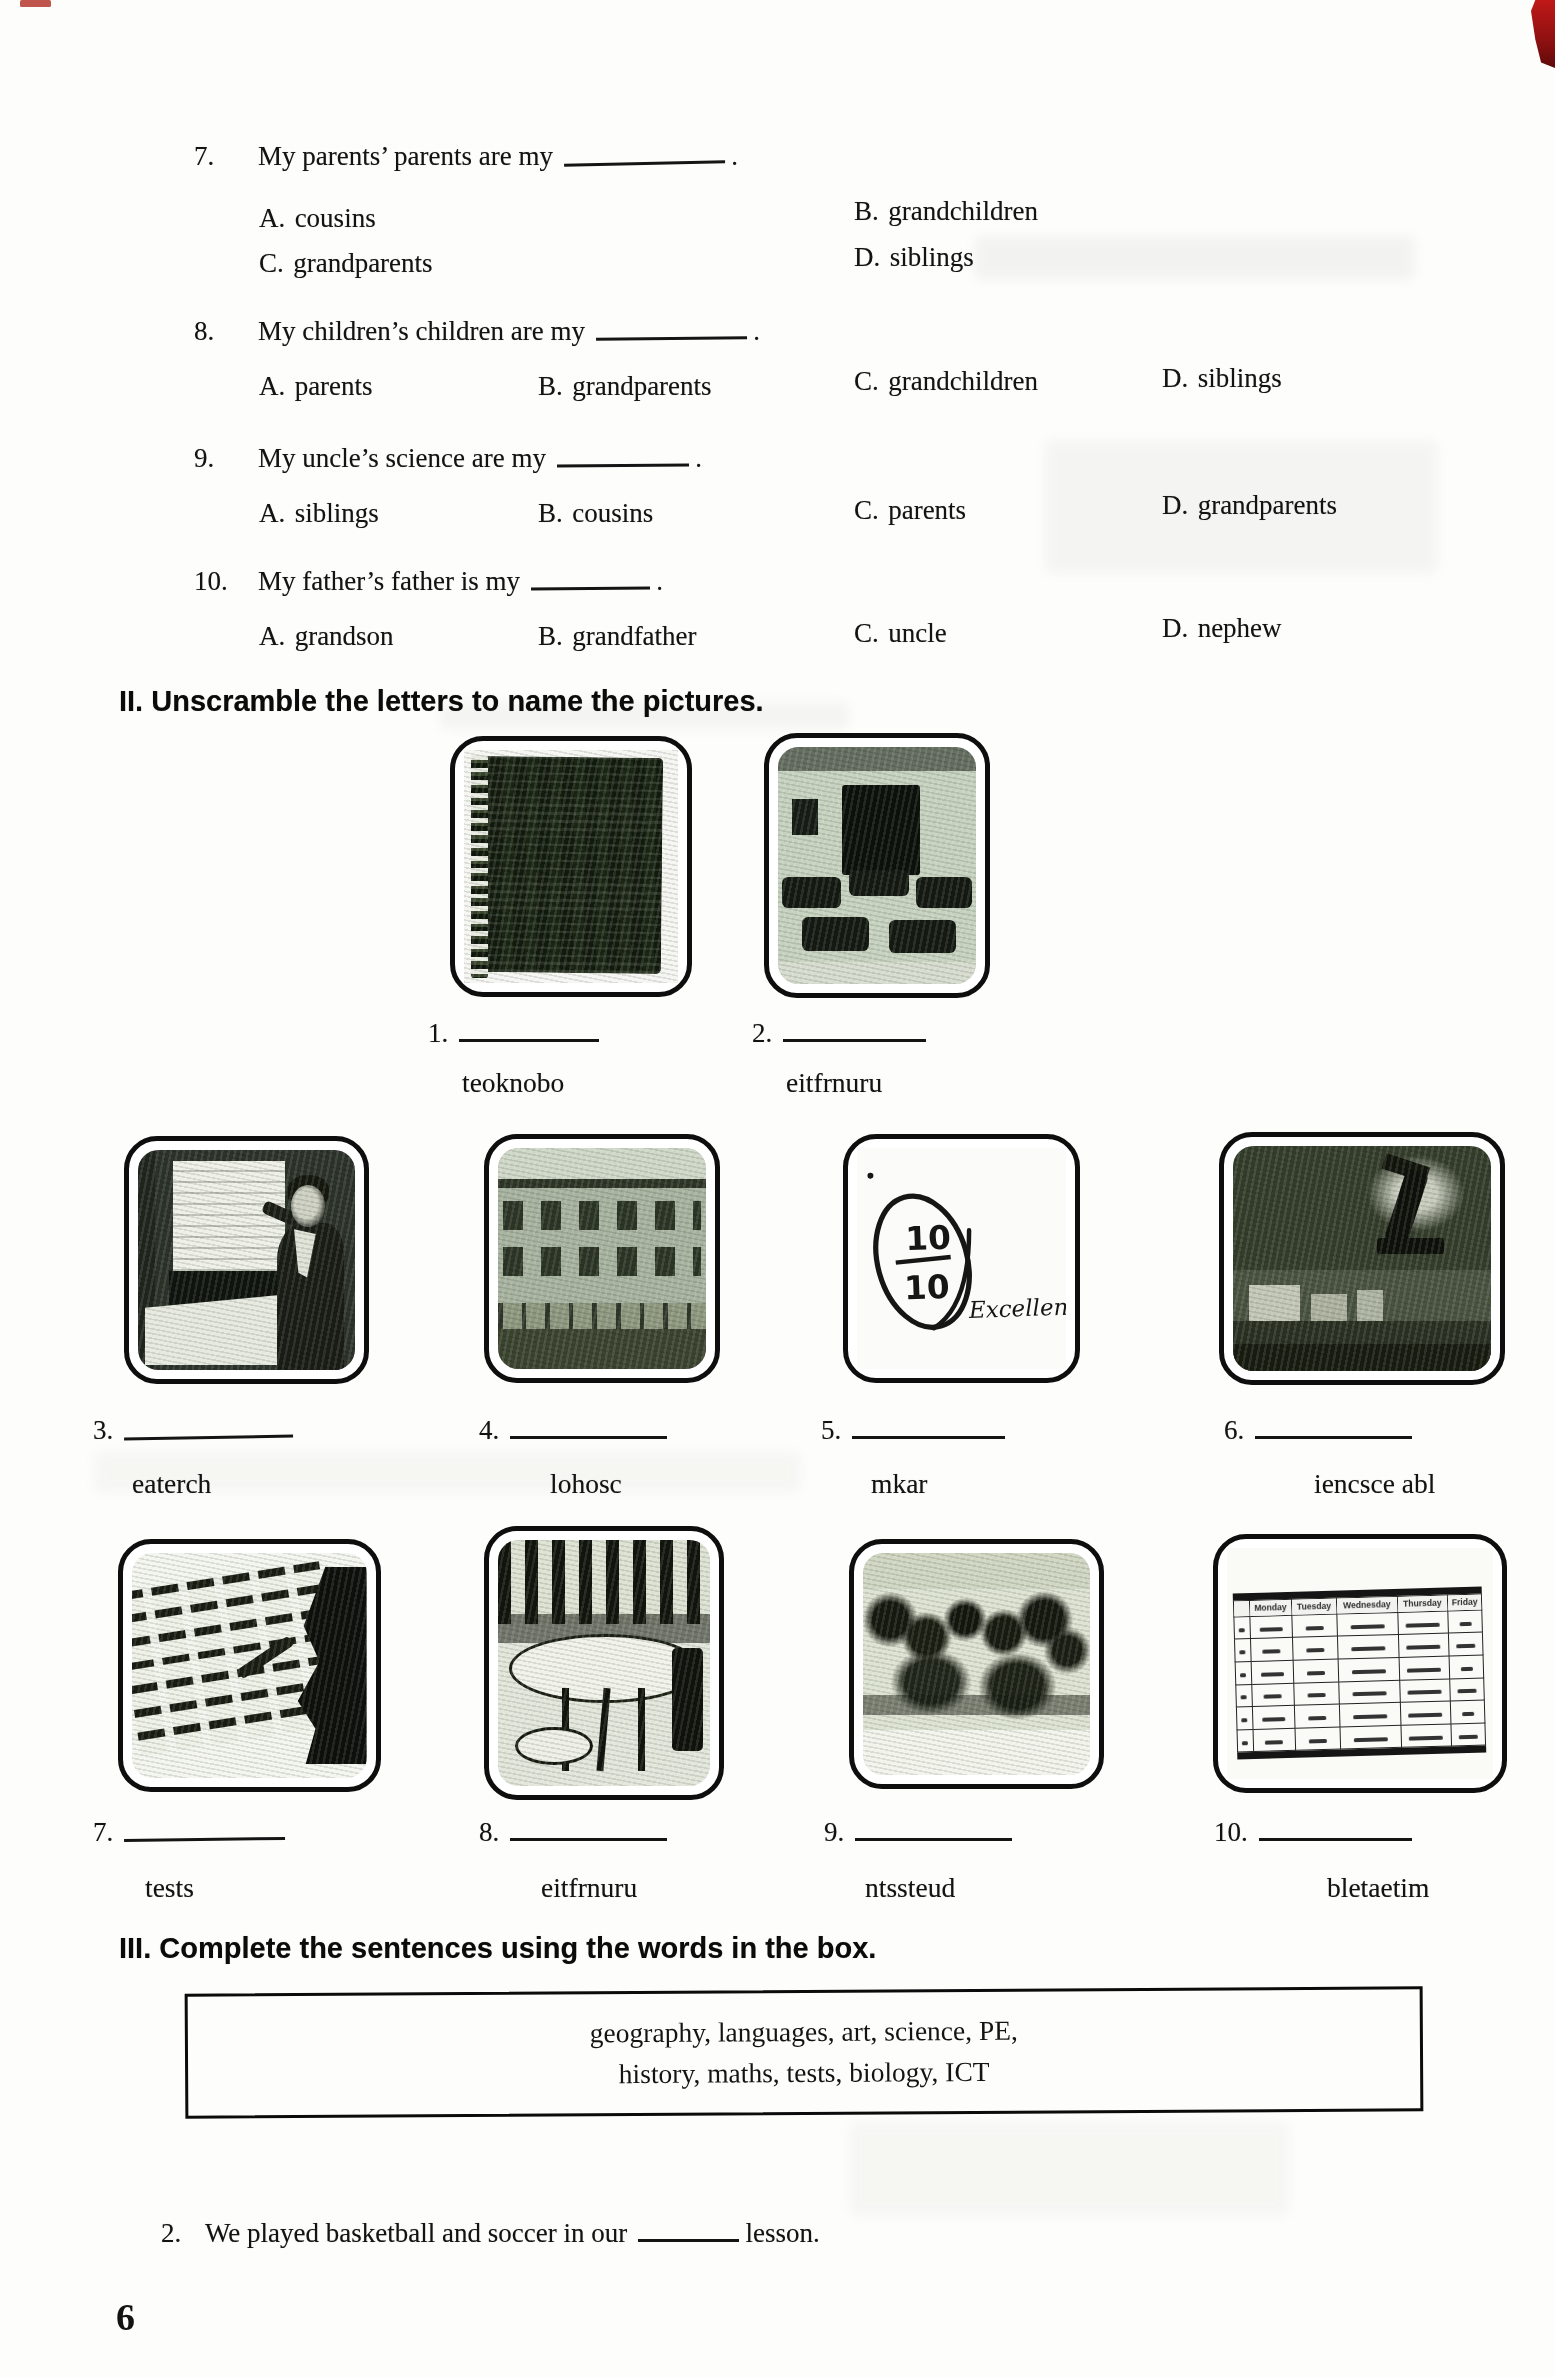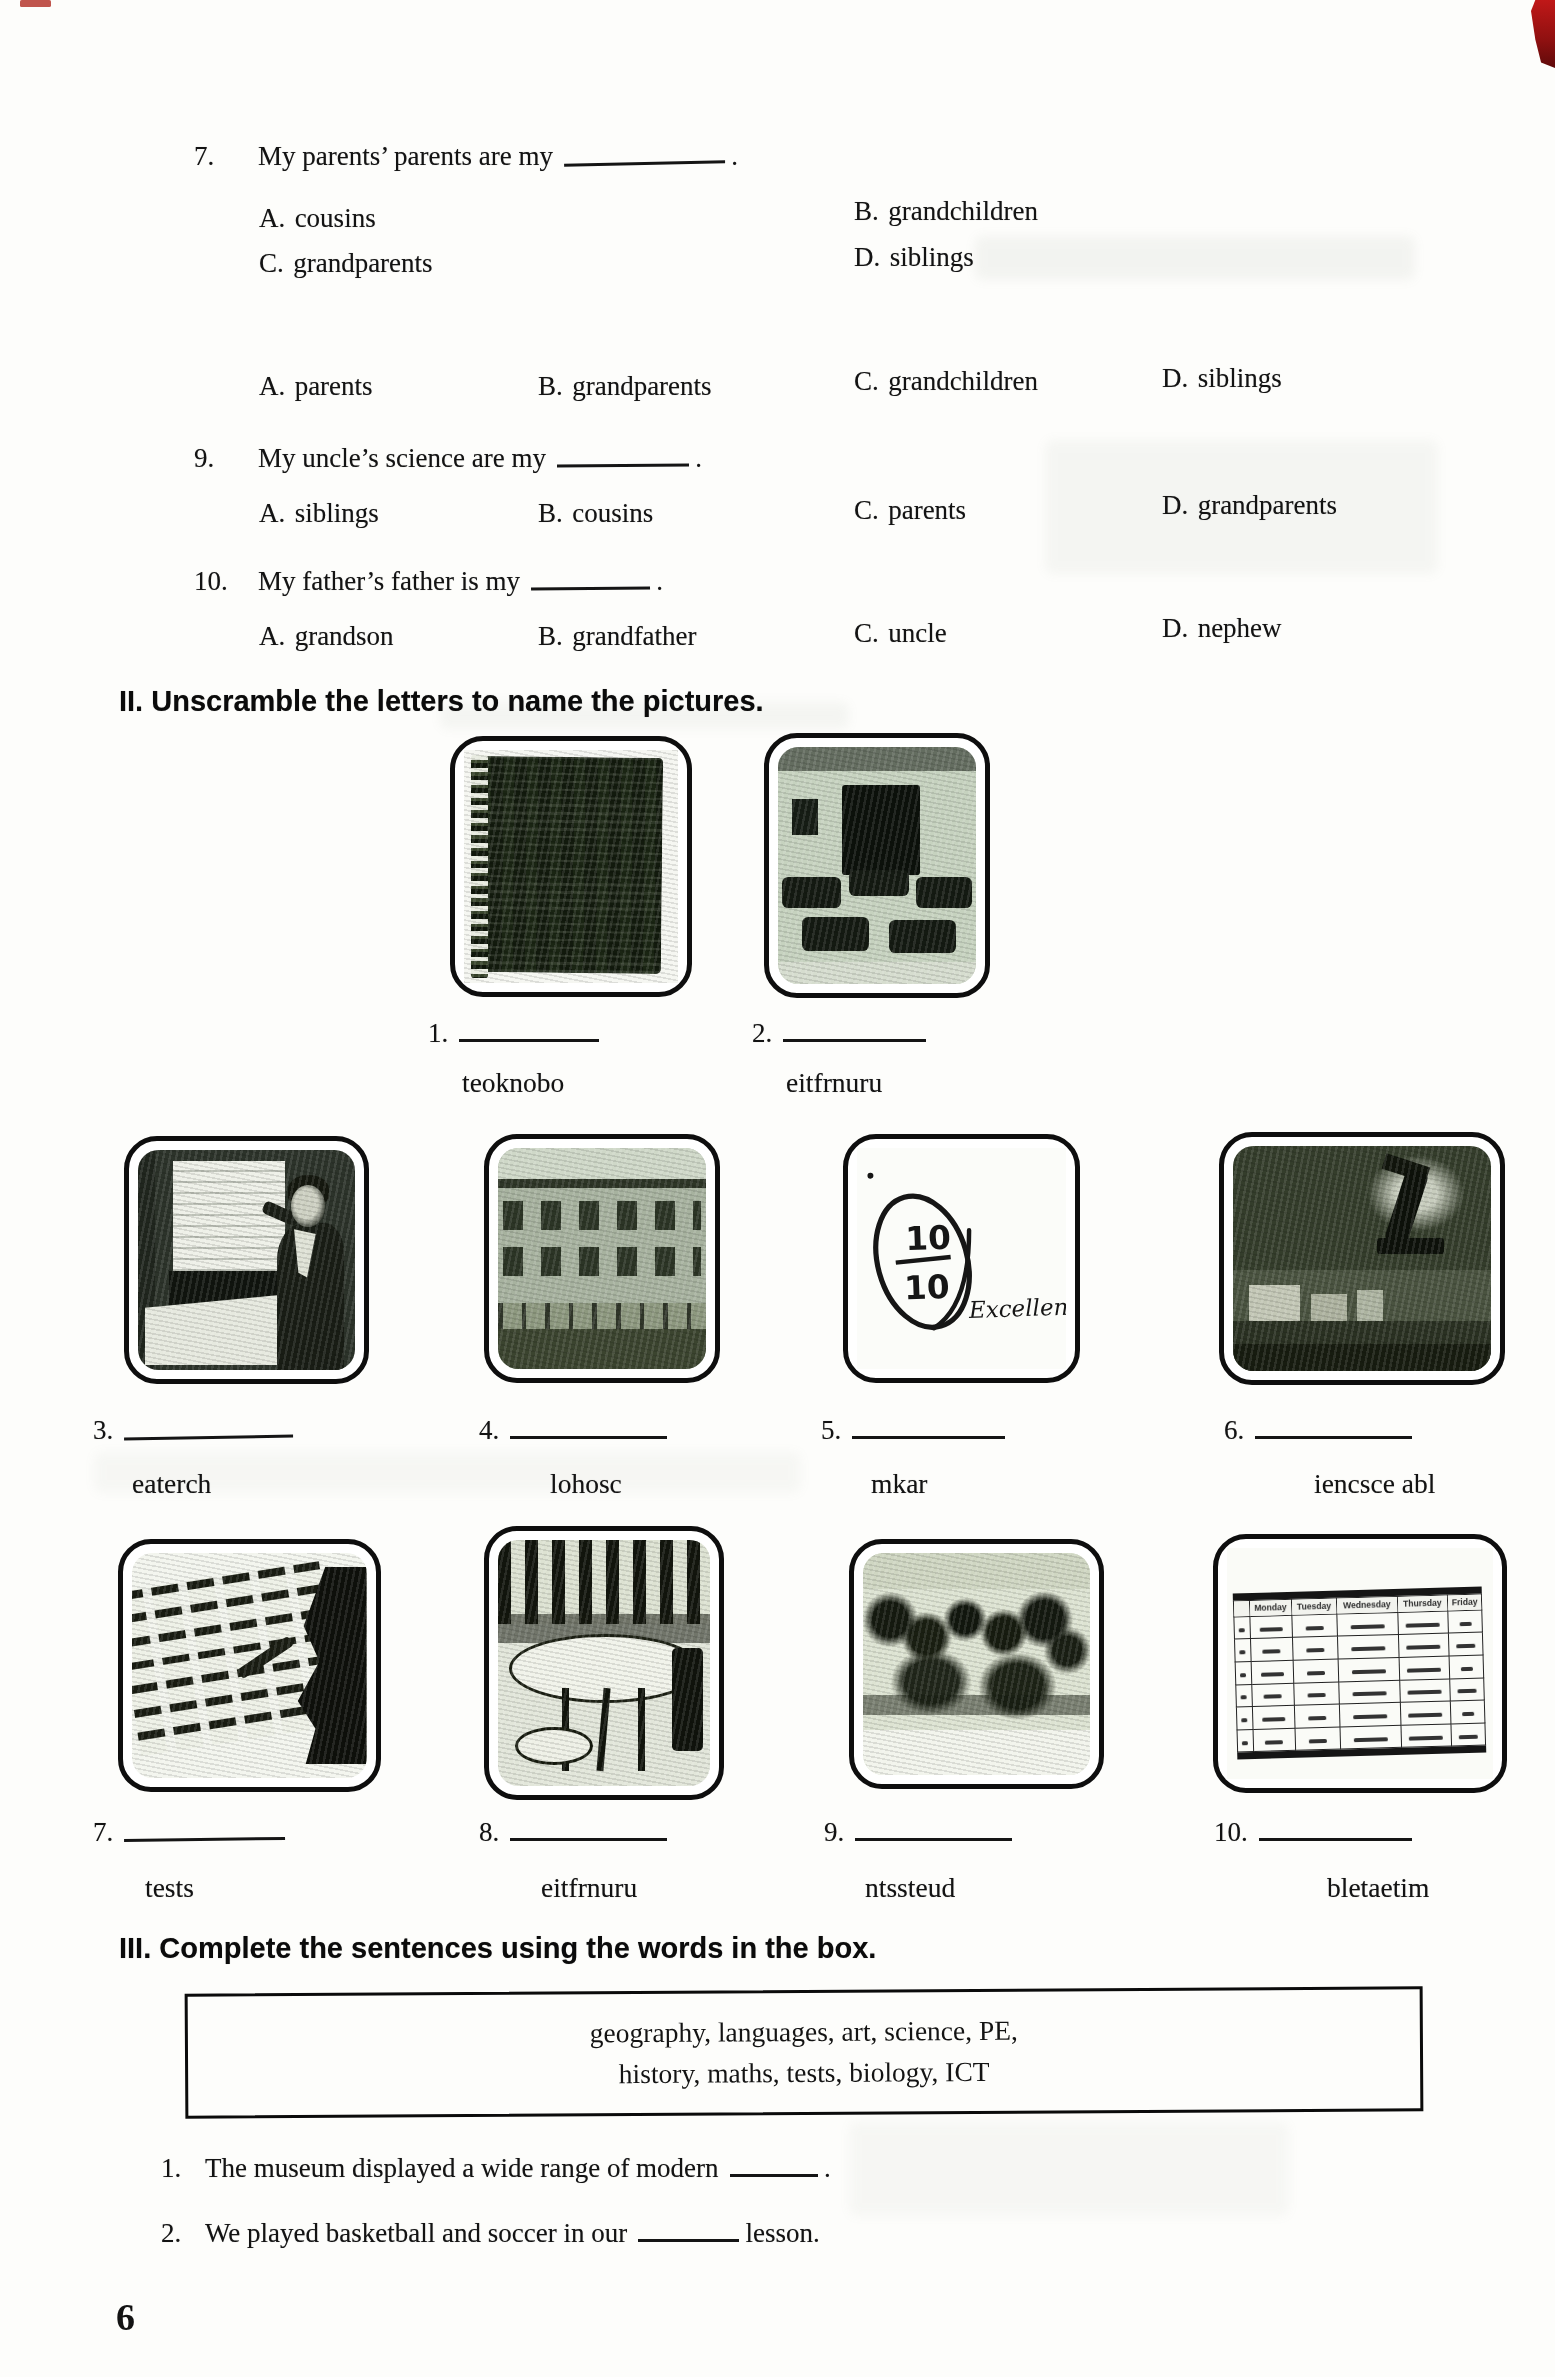--- a/index.html
+++ b/index.html
@@ -154,20 +154,23 @@
   <div class="ghost" style="left:849px;top:2122px;width:440px;height:94px;opacity:.06"></div>
 
   <div class="line" style="left:194px;top:141px">
     <span class="qnum">7.</span><span>My parents’ parents are my</span><span class="blank" style="width:161px;transform:rotate(-1.2deg)"></span><span class="period">.</span>
   </div>
   <div class="line" style="left:259px;top:203px"><span class="olab">A.</span><span>cousins</span></div>
   <div class="line" style="left:854px;top:196px"><span class="olab">B.</span><span>grandchildren</span></div>
   <div class="line" style="left:259px;top:248px"><span class="olab">C.</span><span>grandparents</span></div>
   <div class="line" style="left:854px;top:242px"><span class="olab">D.</span><span>siblings</span></div>
 
+  <div class="line" style="left:194px;top:316px">
+    <span class="qnum">8.</span><span>My children’s children are my</span><span class="blank" style="width:151px;transform:rotate(-.6deg)"></span><span class="period">.</span>
+  </div>
   <div class="line" style="left:259px;top:371px"><span class="olab">A.</span><span>parents</span></div>
   <div class="line" style="left:538px;top:371px"><span class="olab">B.</span><span>grandparents</span></div>
   <div class="line" style="left:854px;top:366px"><span class="olab">C.</span><span>grandchildren</span></div>
   <div class="line" style="left:1162px;top:363px"><span class="olab">D.</span><span>siblings</span></div>
 
   <div class="line" style="left:194px;top:443px">
     <span class="qnum">9.</span><span>My uncle’s science are my</span><span class="blank" style="width:132px;transform:rotate(-.4deg)"></span><span class="period">.</span>
   </div>
   <div class="line" style="left:259px;top:498px"><span class="olab">A.</span><span>siblings</span></div>
   <div class="line" style="left:538px;top:498px"><span class="olab">B.</span><span>cousins</span></div>
@@ -372,22 +375,19 @@
   <div class="line" style="left:1214px;top:1817px"><span class="pnum">10.</span><span class="blank" style="width:153px"></span></div>
   <div class="line pword" style="left:1327px;top:1872px">bletaetim</div>
 
   <div class="h2" style="left:119px;top:1932px">III. Complete the sentences using the words in the box.</div>
 
   <div class="wordbox">
     <div>geography, languages, art, science, PE,</div>
     <div>history, maths, tests, biology, ICT</div>
   </div>
 
-  <div class="line" style="left:161px;top:2153px">
-    <span class="qnum" style="min-width:44px">1.</span><span>The museum displayed a wide range of modern</span><span class="blank" style="width:88px"></span><span>.</span>
-  </div>
   <div class="line" style="left:161px;top:2218px">
     <span class="qnum" style="min-width:44px">2.</span><span>We played basketball and soccer in our</span><span class="blank" style="width:101px"></span><span>lesson.</span>
   </div>
 
   <div class="pageno">6</div>
 </div>
 
 
 </body></html>

